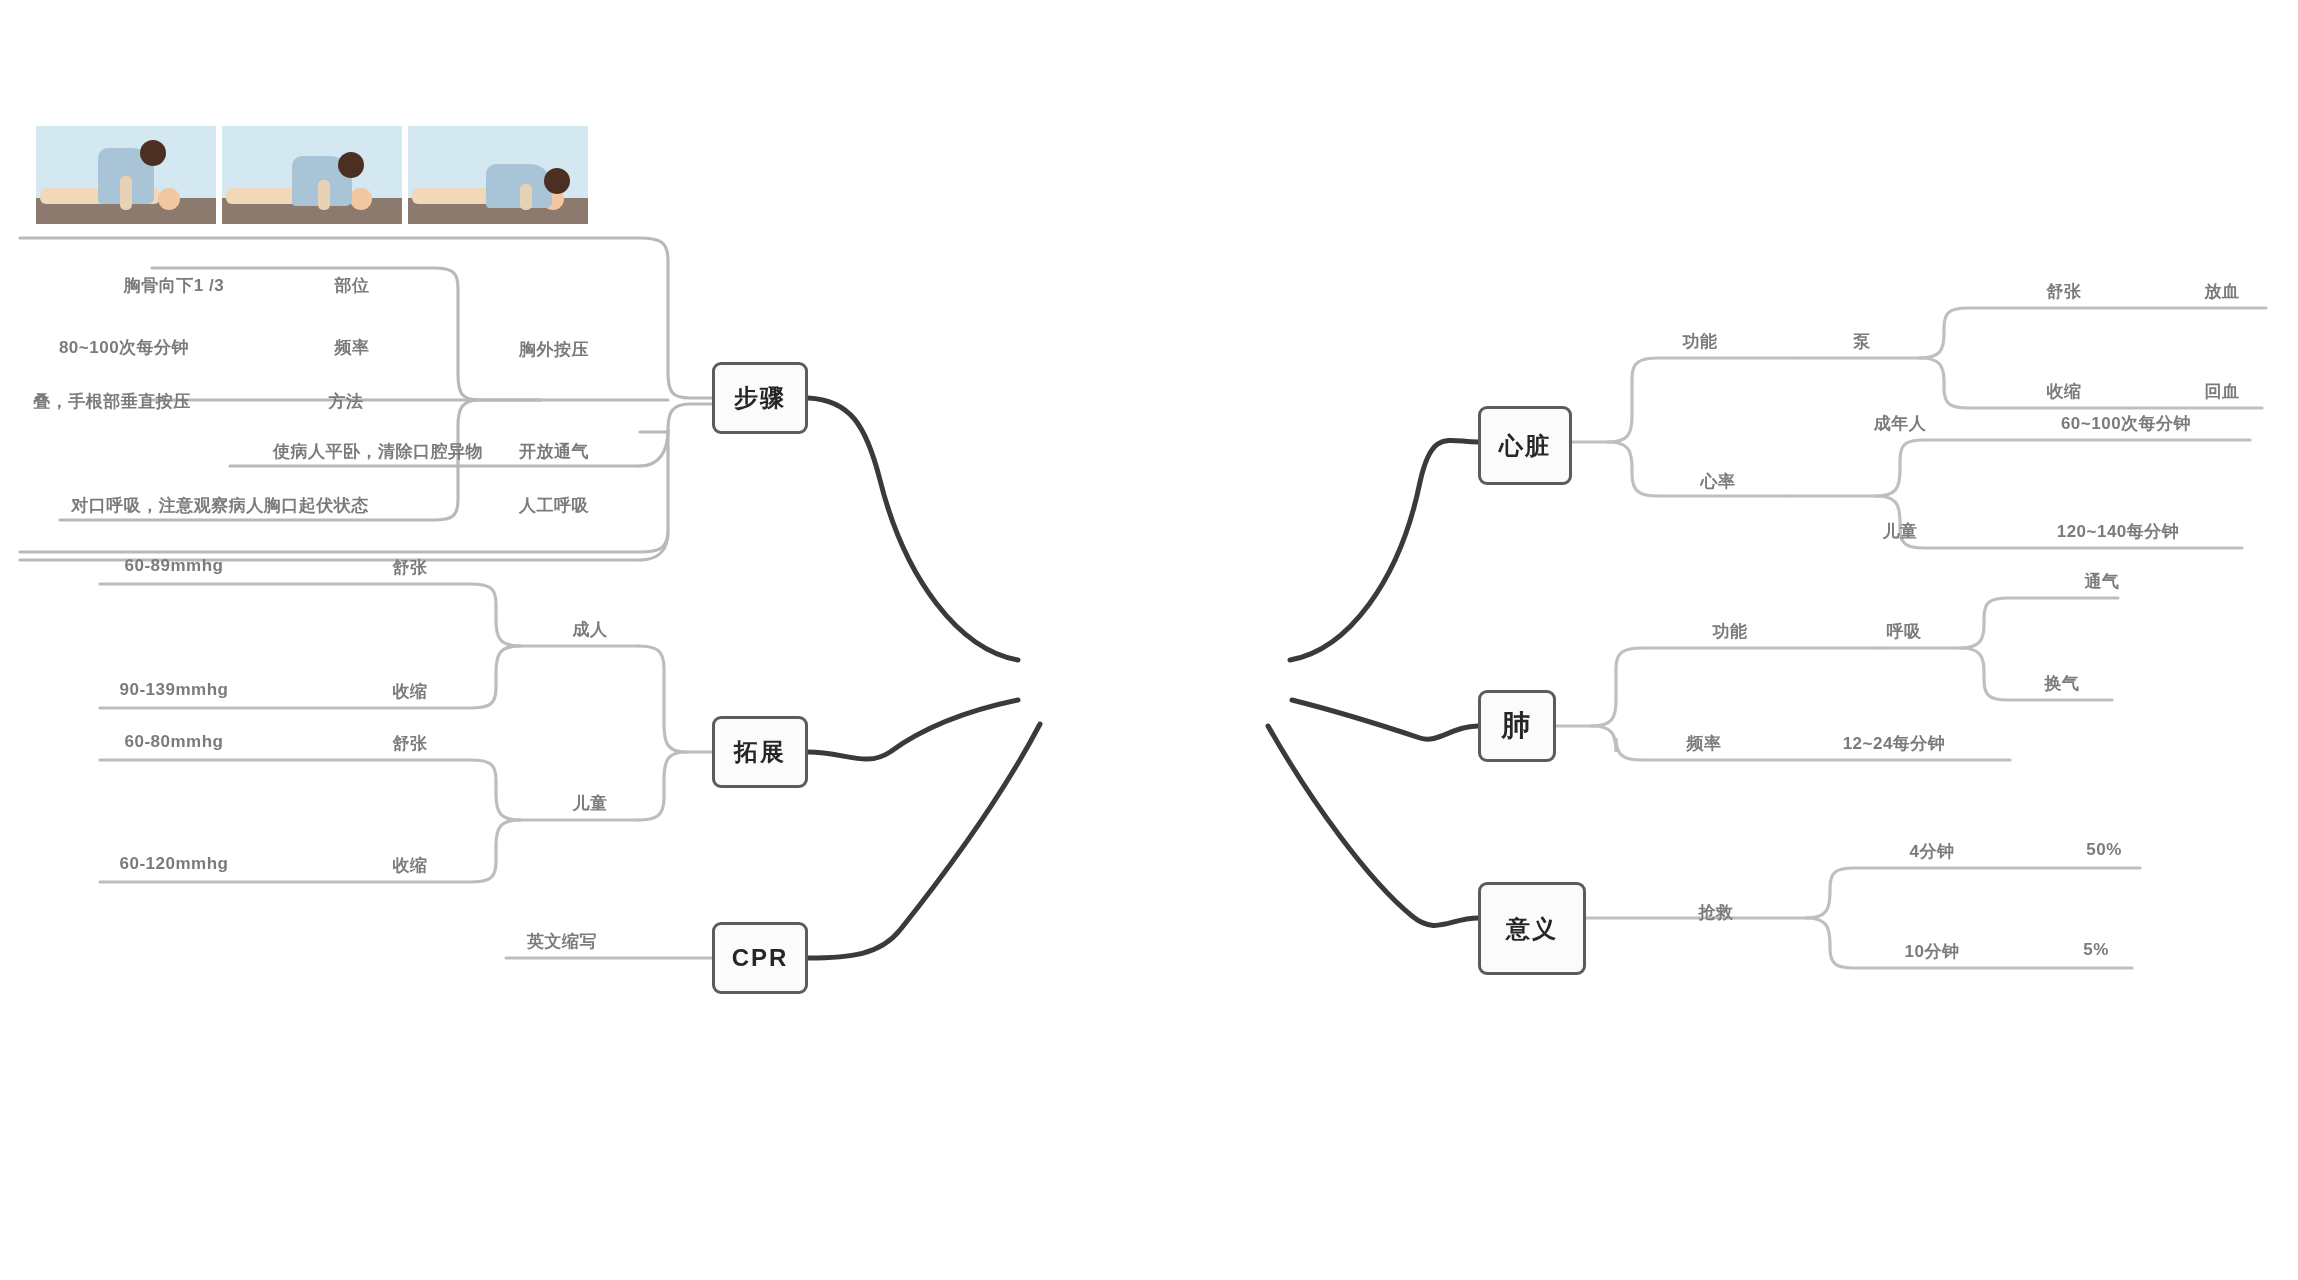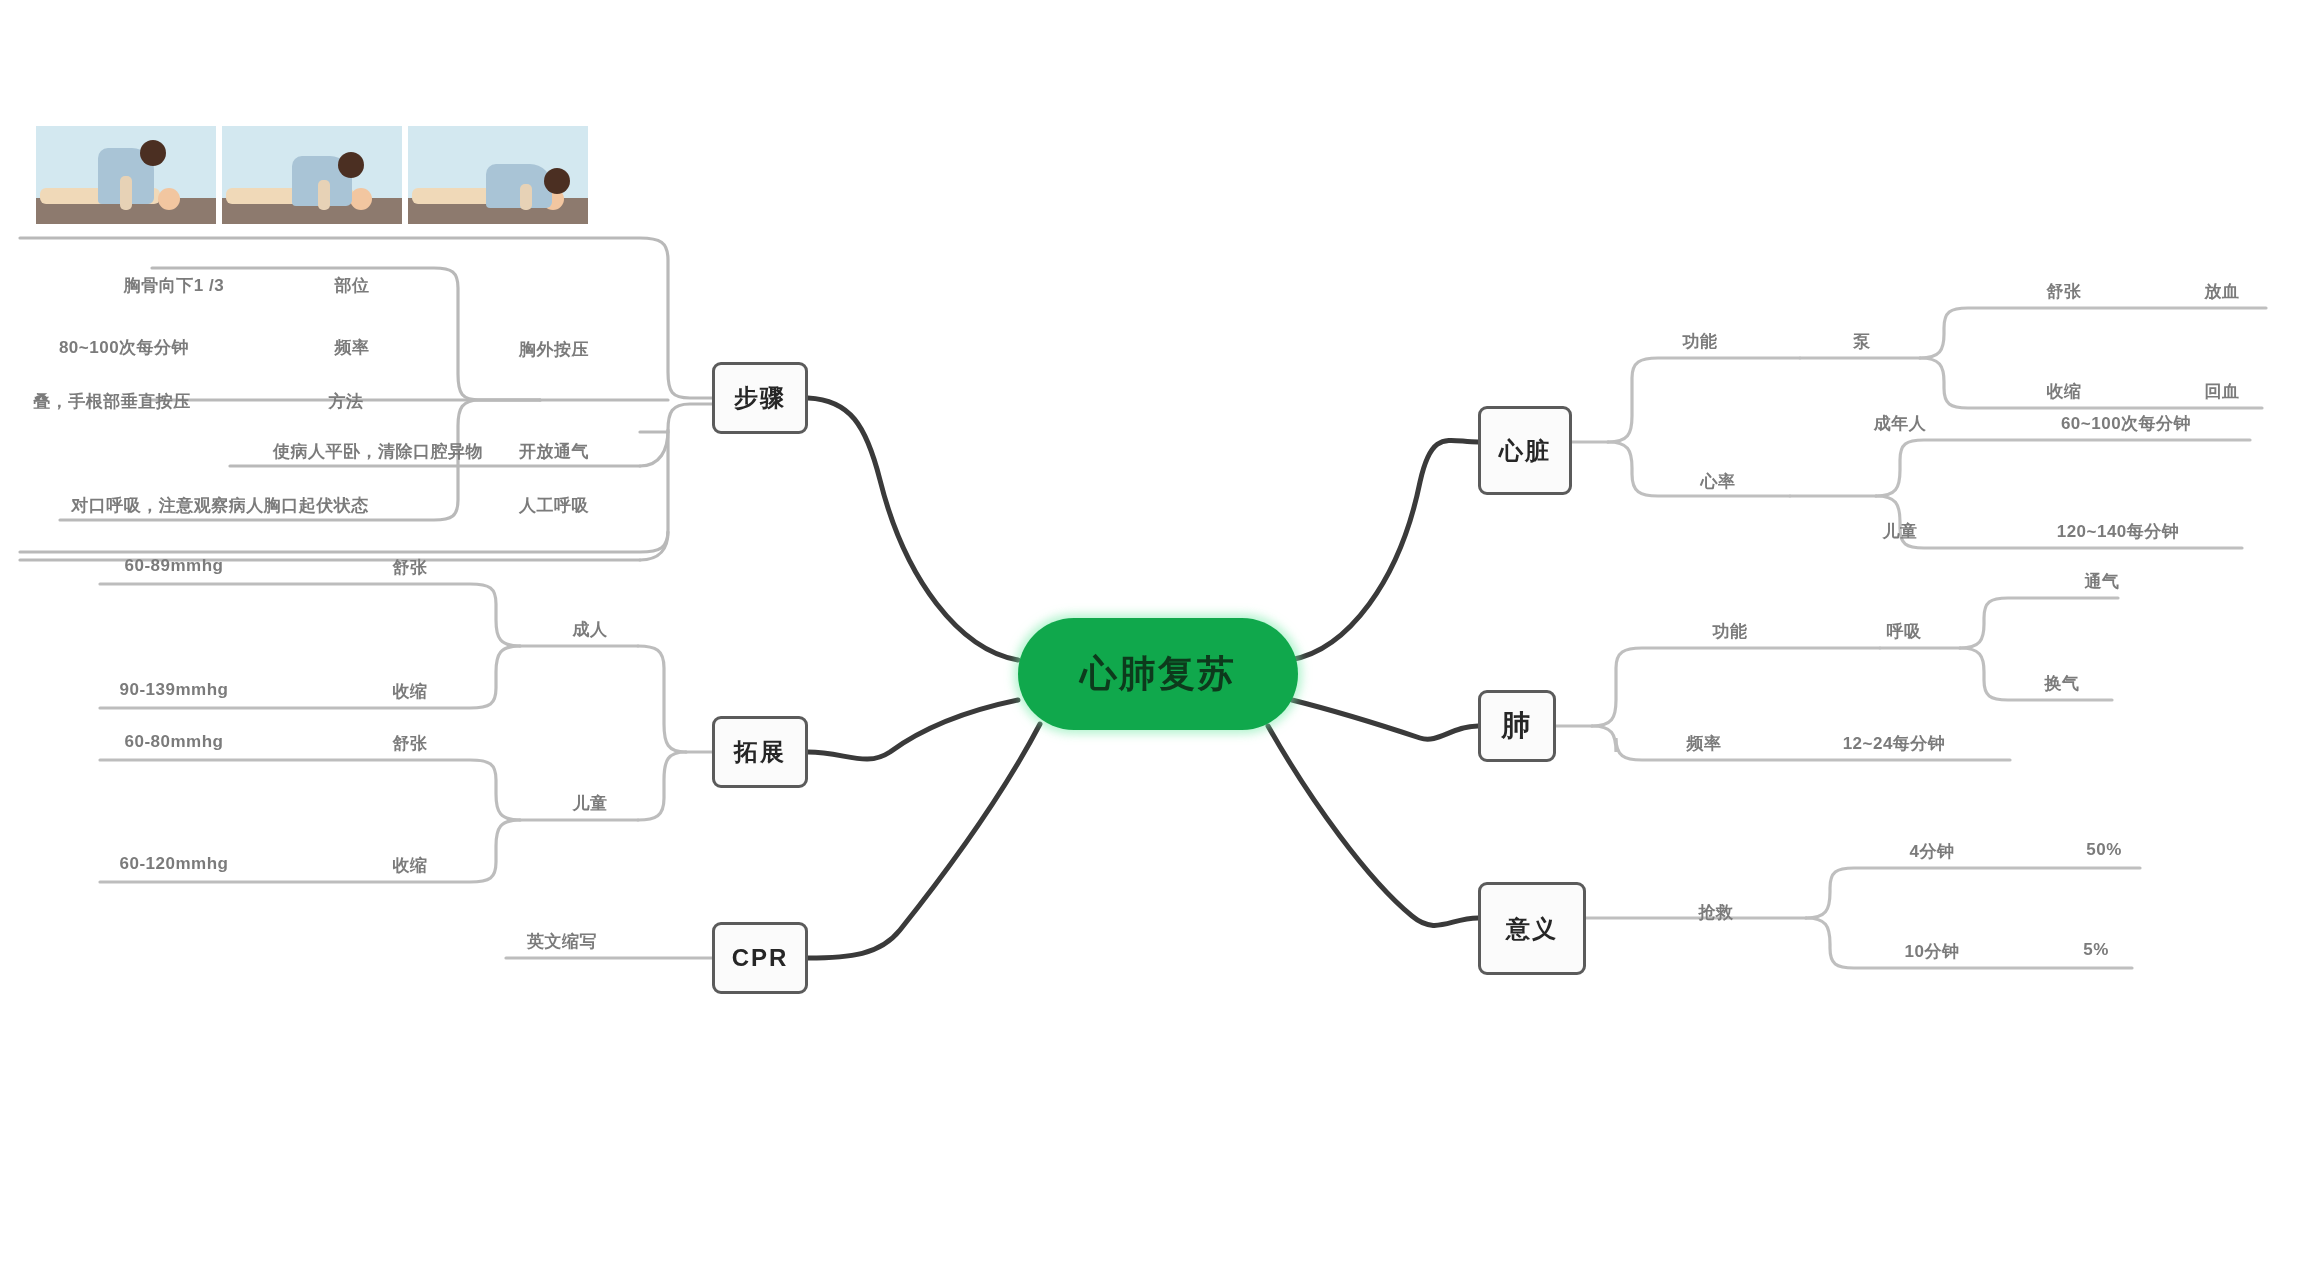--- a/index.html
+++ b/index.html
@@ -225,37 +225,34 @@
     <div class="thumb">
       <div class="ground"></div>
       <div class="victim-body" style="left:4px; width:130px;"></div>
       <div class="victim-head" style="left:134px;"></div>
       <div class="rescuer-torso" style="left:78px; top:38px; width:66px; height:44px;"></div>
       <div class="rescuer-head" style="left:136px; top:42px;"></div>
       <div class="rescuer-arm" style="left:112px; top:58px; width:12px; height:26px;"></div>
     </div>
   </div>
 
-  <div class="center-node">
-    <span class="lbl">心肺复苏</span>
-  </div>
 
   <div class="l1" style="left:712px; top:362px; width:96px; height:72px;">
     <span class="lbl">步骤</span>
   </div>
 
   <div class="l1" style="left:712px; top:716px; width:96px; height:72px;">
     <span class="lbl">拓展</span>
   </div>
 
   <div class="l1" style="left:712px; top:922px; width:96px; height:72px;">
     <span class="lbl">CPR</span>
   </div>
 
-  <div class="l1" style="left:1478px; top:406px; width:94px; height:89px;">
+  <div class="l1" style="left:1478px; top:406px; width:94px; height:79px;">
     <span class="lbl">心脏</span>
   </div>
 
   <div class="l1 small" style="left:1478px; top:690px; width:78px; height:72px;">
     <span class="lbl">肺</span>
   </div>
 
   <div class="l1" style="left:1478px; top:882px; width:108px; height:93px;">
     <span class="lbl">意义</span>
   </div>

